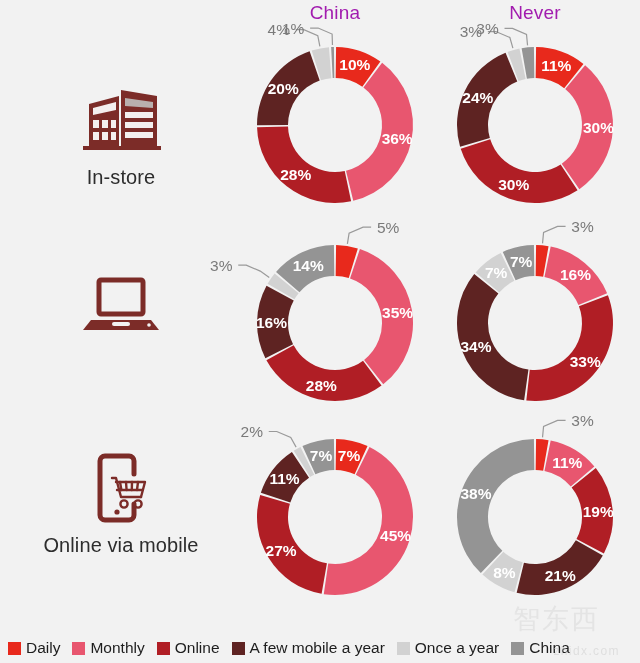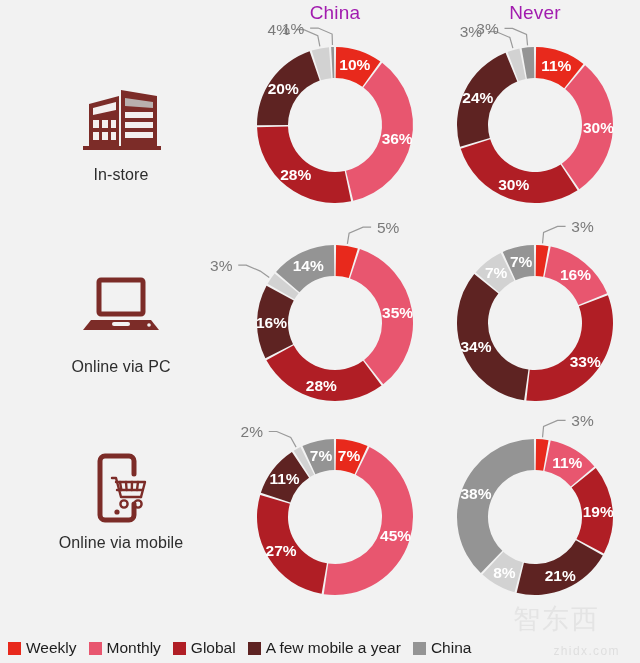--- a/index.html
+++ b/index.html
@@ -24,21 +24,21 @@
   .col-head.global{left:440px;}
 
   
   .row-label{
     position:absolute;left:10px;width:222px;
     text-align:center;
   }
   .row-label .icon{display:block;height:78px;}
   .row-label .icon svg{display:block;margin:0 auto;}
   .row-label .txt{
-    display:block;font-size:16px;color:#2d2d2d;margin-top:4px;
+    display:block;font-size:20px;color:#2d2d2d;margin-top:4px;
     letter-spacing:.1px;
   }
   #row-0{top:84px;}
   #row-1{top:276px;}
   #row-2{top:452px;}
 
   
   .donut{position:absolute;width:190px;height:190px;}
   .donut svg{display:block;overflow:visible;}
   .slice-label{
@@ -116,21 +116,20 @@
     <span class="icon">
       <svg width="84" height="62" viewBox="0 0 84 62">
         <g>
           <rect x="20" y="4" width="44" height="34" rx="2" fill="none" stroke="#7c2c28" stroke-width="5"></rect>
           <path d="M12 44 L72 44 L80 54 L4 54 Z" fill="#7c2c28"></path>
           <rect x="33" y="46" width="18" height="4" rx="2" fill="#f2f2f2"></rect>
           <circle cx="70" cy="49" r="1.8" fill="#f2f2f2"></circle>
         </g>
       </svg>
     </span>
-    <span class="txt">Online via PC</span>
   </div>
 
   <div class="row-label" id="row-2">
     <span class="icon">
       <svg width="84" height="74" viewBox="0 0 84 74">
         <g>
           <path d="M50 4 L26 4 A5 5 0 0 0 21 9 L21 63 A5 5 0 0 0 26 68 L50 68 A5 5 0 0 0 55 63 L55 52
                    M55 22 L55 9 A5 5 0 0 0 50 4" fill="none" stroke="#7c2c28" stroke-width="5" stroke-linecap="round"></path>
           <circle cx="38" cy="60" r="2.6" fill="#7c2c28"></circle>
           <g fill="none" stroke="#7c2c28" stroke-width="2.4" stroke-linecap="round" stroke-linejoin="round">
@@ -249,33 +248,37 @@
         <path d="M74.54924406601253,170.2712865688403 A78,78 0 0 1 42.404413768469574,152.59951656881893 L63.307787783565004,129.70740100941654 A47,47 0 0 0 82.67710860387935,140.35577524019862 Z" fill="#d2d2d2"></path>
         <text x="64.40864169454107" y="150.64547418278534" class="slice-label">8%</text>
         <path d="M40.81664710419818,151.10850442641475 A78,78 0 0 1 93.91094993354665,17.007603127274265 L94.34377752406016,48.0045813715627 A47,47 0 0 0 62.351056588427106,128.8089706159166 Z" fill="#949494"></path>
         <text x="35.95919314609605" y="71.62409090452293" class="slice-label">38%</text>
       </svg>
     </div>
 
   <div id="legend">
       <div class="legend-item">
         <span class="legend-swatch" style="background:#e8291c"></span>
-        <span class="legend-text">Weekly</span>
+        <span class="legend-text">Daily</span>
       </div>
       <div class="legend-item">
         <span class="legend-swatch" style="background:#e8566f"></span>
         <span class="legend-text">Monthly</span>
       </div>
       <div class="legend-item">
         <span class="legend-swatch" style="background:#b01e25"></span>
-        <span class="legend-text">Global</span>
+        <span class="legend-text">Online</span>
       </div>
       <div class="legend-item">
         <span class="legend-swatch" style="background:#5e2322"></span>
         <span class="legend-text">A few mobile a year</span>
+      </div>
+      <div class="legend-item">
+        <span class="legend-swatch" style="background:#d2d2d2"></span>
+        <span class="legend-text">Once a year</span>
       </div>
       <div class="legend-item">
         <span class="legend-swatch" style="background:#949494"></span>
         <span class="legend-text">China</span>
       </div>
     </div>
 
   <div id="watermark">
     <div class="wm-logo">智东西</div>
     <div class="wm-url">zhidx.com</div>

